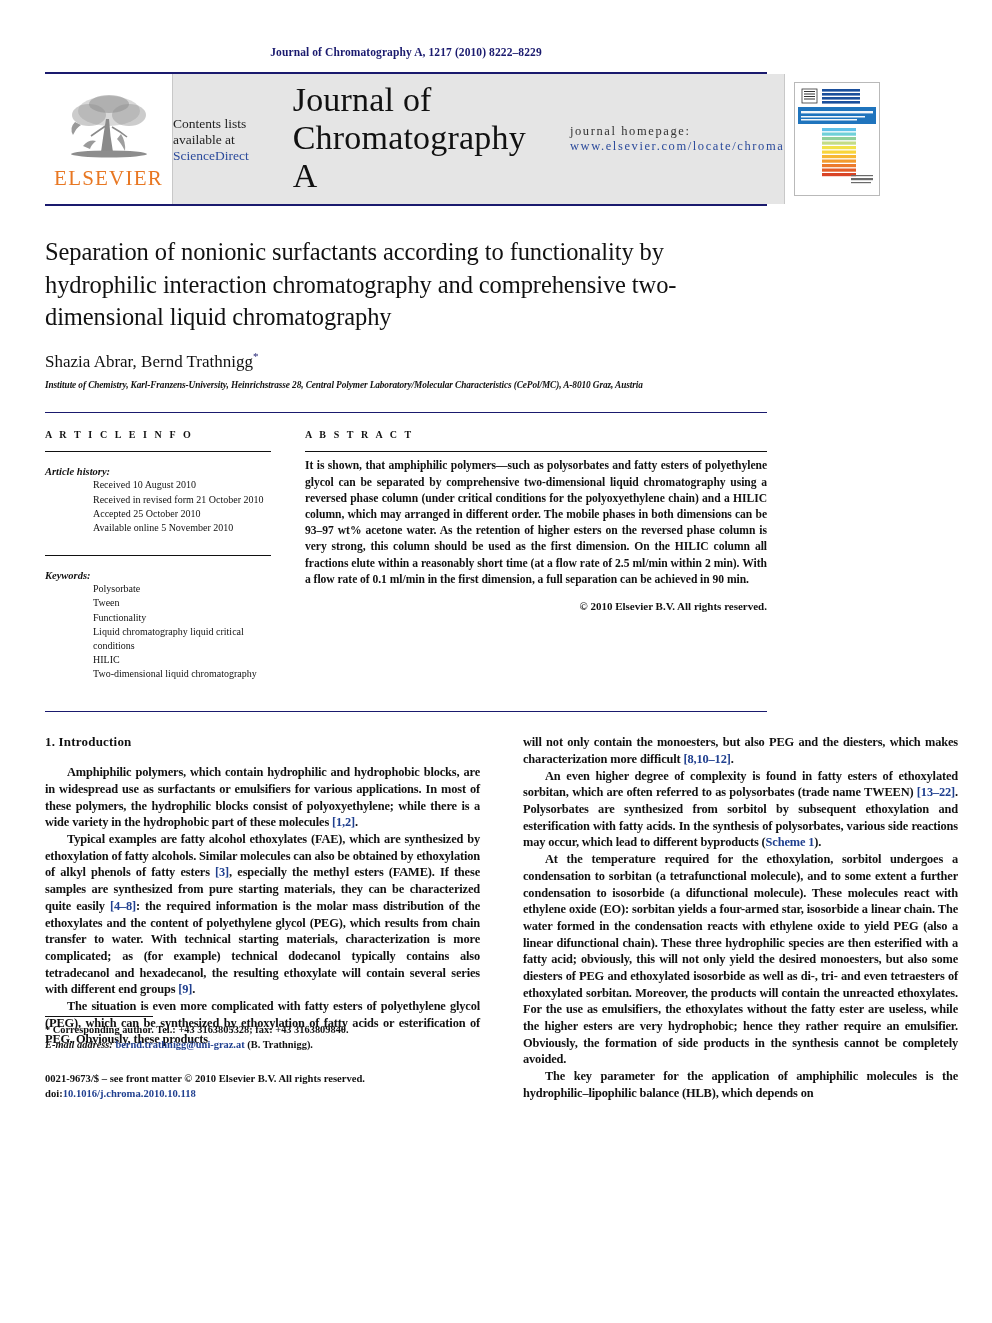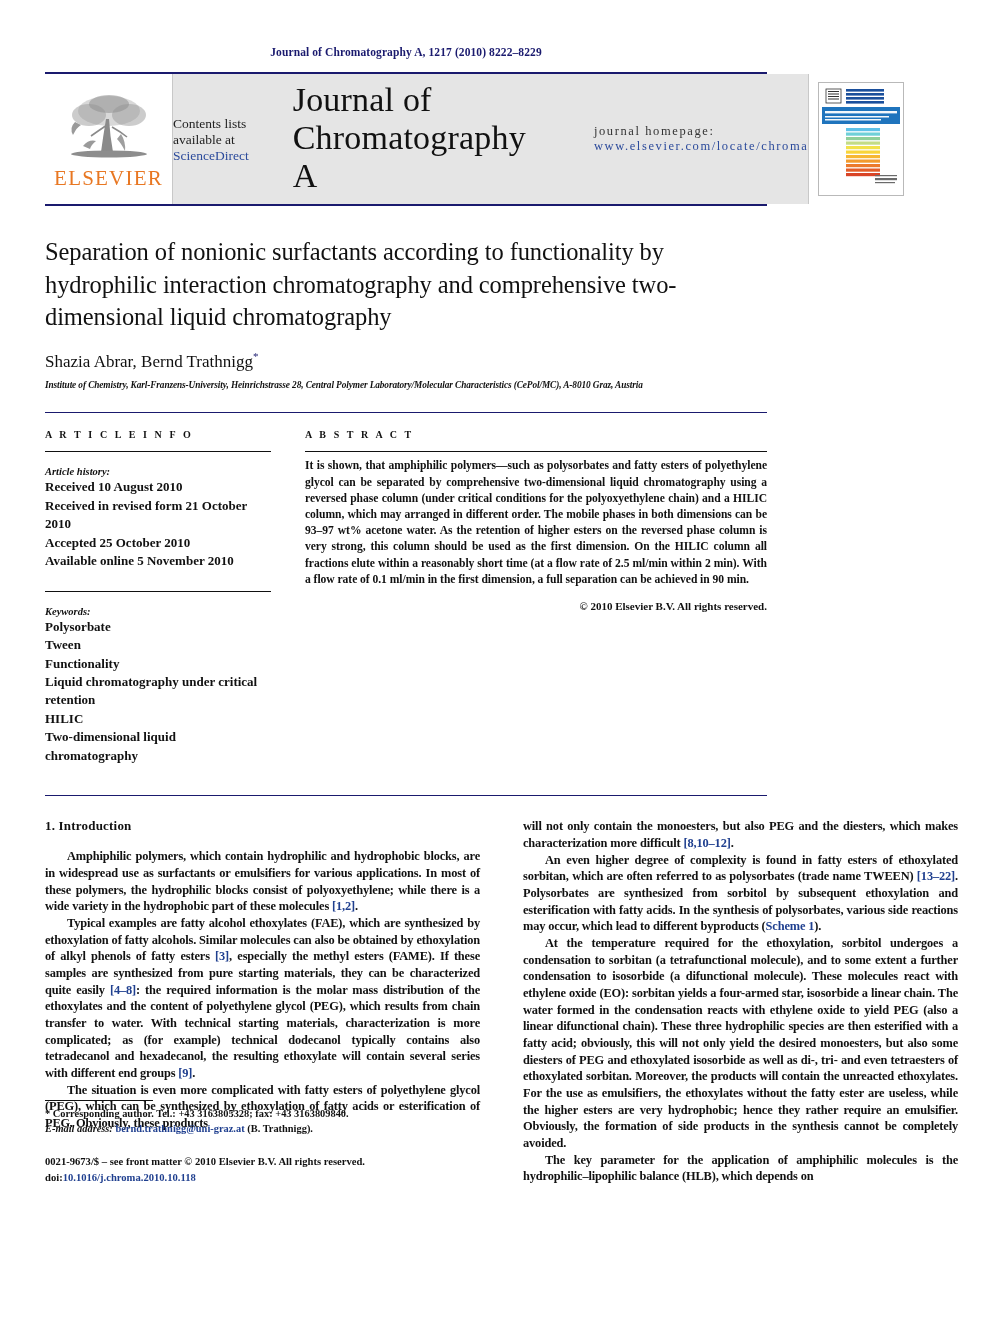--- a/index.html
+++ b/index.html
@@ -83,21 +83,20 @@
     font-family: "Liberation Serif", serif;
     font-size: 34px;
     color: #111;
     margin: 14px 0 16px 0;
     letter-spacing: 0.2px;
   }
   .homepage-line {
     font-size: 12.5px;
     color: #333;
     letter-spacing: 1.6px;
-    margin-left: 24px;
   }
   .homepage-line .url { color: #2b4a9b; }
   .masthead-right {
     width: 104px;
     flex: 0 0 104px;
     border-left: 1px solid #c8c8c8;
     display: flex;
     align-items: center;
     justify-content: center;
     background: #fff;
@@ -156,23 +155,24 @@
     margin-bottom: 11px;
   }
   .hair { border-top: 1.4px solid #111; margin: 0 0 6px 0; }
   .info-label {
     font-style: italic;
     font-weight: bold;
     font-size: 10.5px;
     margin: 14px 0 1px 0;
   }
   .info-line {
-    font-size: 13px;
+    font-size: 10px;
     line-height: 1.42;
-    font-weight: bold;
+    font-weight: normal;
+    margin-left: 48px;
   }
   .kw-block { margin-top: 20px; }
   .abstract-body {
     font-size: 11.6px;
     line-height: 1.40;
     text-align: justify;
     font-weight: bold;
     letter-spacing: -0.05px;
   }
   .copyright {
@@ -344,21 +344,21 @@
       <div class="info-line">Received in revised form 21 October 2010</div>
       <div class="info-line">Accepted 25 October 2010</div>
       <div class="info-line">Available online 5 November 2010</div>
 
       <div class="kw-block">
         <div class="hair"></div>
         <div class="info-label">Keywords:</div>
         <div class="info-line">Polysorbate</div>
         <div class="info-line">Tween</div>
         <div class="info-line">Functionality</div>
-        <div class="info-line">Liquid chromatography under critical retention</div>
+        <div class="info-line">Liquid chromatography liquid critical conditions</div>
         <div class="info-line">HILIC</div>
         <div class="info-line">Two-dimensional liquid chromatography</div>
       </div>
     </div>
 
     <div class="col-abstract">
       <div class="sec-head">A B S T R A C T</div>
       <div class="hair"></div>
       <div class="abstract-body">It is shown, that amphiphilic polymers—such as polysorbates and fatty esters of polyethylene glycol can be separated by comprehensive two-dimensional liquid chromatography using a reversed phase column (under critical conditions for the polyoxyethylene chain) and a HILIC column, which may arranged in different order. The mobile phases in both dimensions can be 93–97 wt% acetone water. As the retention of higher esters on the reversed phase column is very strong, this column should be used as the first dimension. On the HILIC column all fractions elute within a reasonably short time (at a flow rate of 2.5 ml/min within 2 min). With a flow rate of 0.1 ml/min in the first dimension, a full separation can be achieved in 90 min.</div>
       <div class="copyright">© 2010 Elsevier B.V. All rights reserved.</div>

